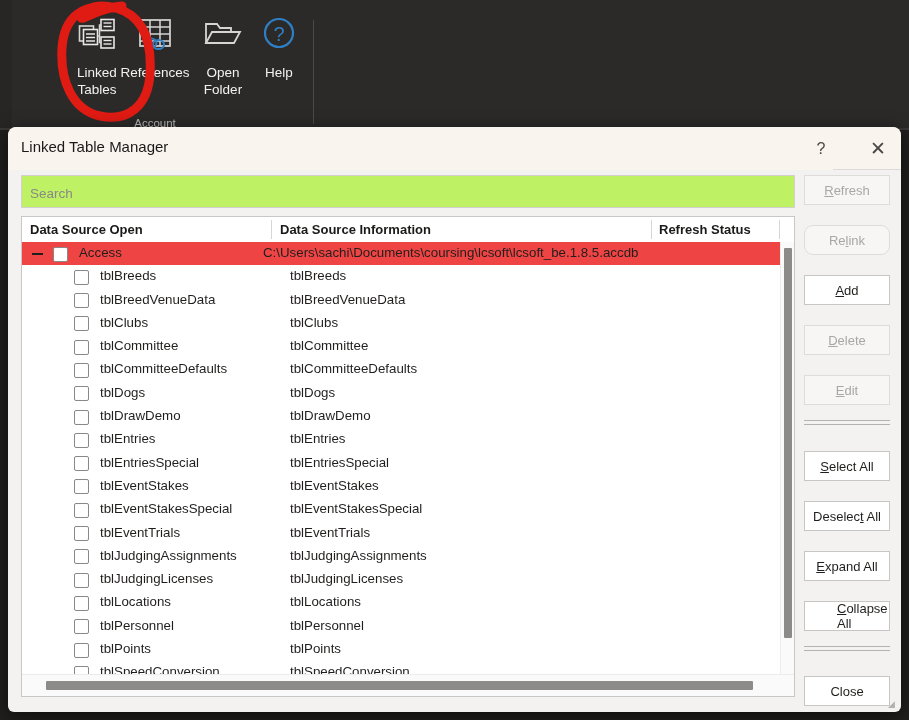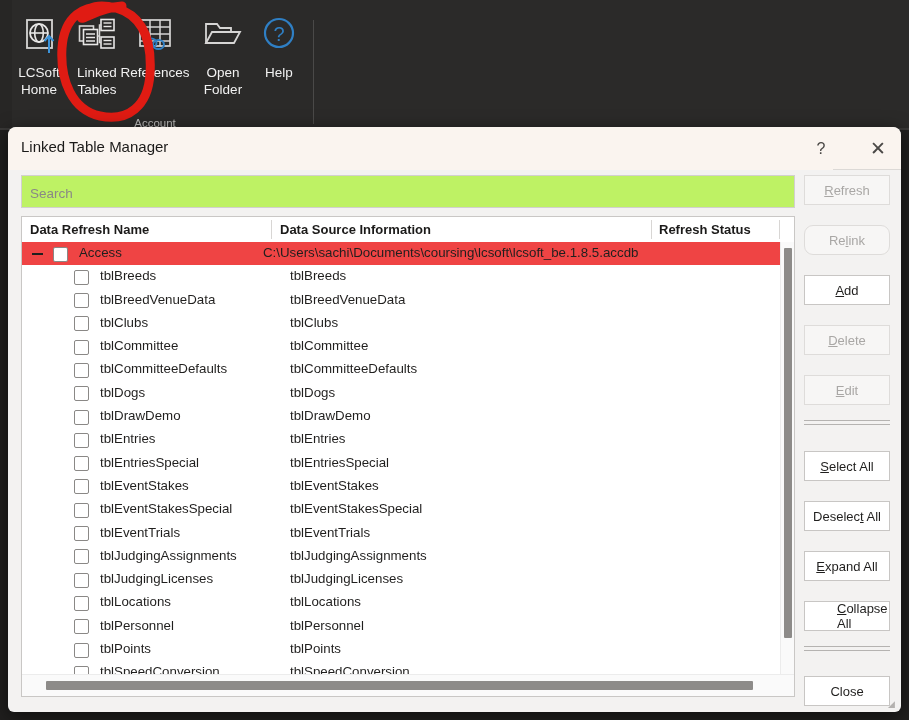--- a/index.html
+++ b/index.html
@@ -172,34 +172,20 @@
   }
 </style>
 </head>
 <body>
 
 <div id="ribbon">
   <div id="ribbon-left-strip"></div>
 
   <div class="ribbon-sep" style="left:313px;"></div>
 
-  <div class="rbtn" style="left:8px;">
-    <div class="ricon">
-      <svg width="38" height="40" viewBox="0 0 38 40">
-        <rect x="7" y="3" width="25" height="28" fill="none" stroke="#d6d5d4" stroke-width="1.8"></rect>
-        <circle cx="19" cy="16" r="9" fill="none" stroke="#e8e7e6" stroke-width="1.8"></circle>
-        <line x1="10" y1="16" x2="28" y2="16" stroke="#e8e7e6" stroke-width="1.6"></line>
-        <ellipse cx="19" cy="16" rx="4.3" ry="9" fill="none" stroke="#e8e7e6" stroke-width="1.6"></ellipse>
-        <path d="M29 36 L29 20" stroke="#3b93d9" stroke-width="2"></path>
-        <path d="M24.5 24 L29 19 L33.5 24" fill="none" stroke="#3b93d9" stroke-width="2"></path>
-      </svg>
-    </div>
-    <div class="rlabel">LCSoft
-Home</div>
-  </div>
 
   <div class="rbtn" style="left:66px;">
     <div class="ricon">
       <svg width="40" height="40" viewBox="0 0 40 40">
         <rect x="2.5" y="9" width="14" height="15" fill="none" stroke="#d6d5d4" stroke-width="1.6"></rect>
         <rect x="6.5" y="12.5" width="14" height="15" fill="#2b2a29" stroke="#e8e7e6" stroke-width="1.6"></rect>
         <line x1="9" y1="17" x2="18" y2="17" stroke="#e8e7e6" stroke-width="1.5"></line>
         <line x1="9" y1="20.5" x2="18" y2="20.5" stroke="#e8e7e6" stroke-width="1.5"></line>
         <line x1="9" y1="24" x2="18" y2="24" stroke="#e8e7e6" stroke-width="1.5"></line>
         <rect x="24" y="2.5" width="13" height="11" fill="none" stroke="#e8e7e6" stroke-width="1.6"></rect>
@@ -311,21 +297,21 @@
   <div class="divline" style="top:519px;"></div>
   <div class="divline" style="top:523px;"></div>
 
   <div class="sbtn" style="top:549px;">
       <span>Close</span>
     </div>
 
   <div id="grid">
 
     <div id="grid-header">
-      <div class="hcell" style="left:8px;">Data Refresh Name</div>
+      <div class="hcell" style="left:8px;">Data Source Open</div>
       <div class="hsplit" style="left:249px;"></div>
       <div class="hcell" style="left:258px;">Data Source Information</div>
       <div class="hsplit" style="left:629px;"></div>
       <div class="hcell" style="left:637px;">Refresh Status</div>
       <div class="hsplit" style="left:757px;"></div>
     </div>
 
     <div id="rows-viewport">
 
       <div class="row group">

